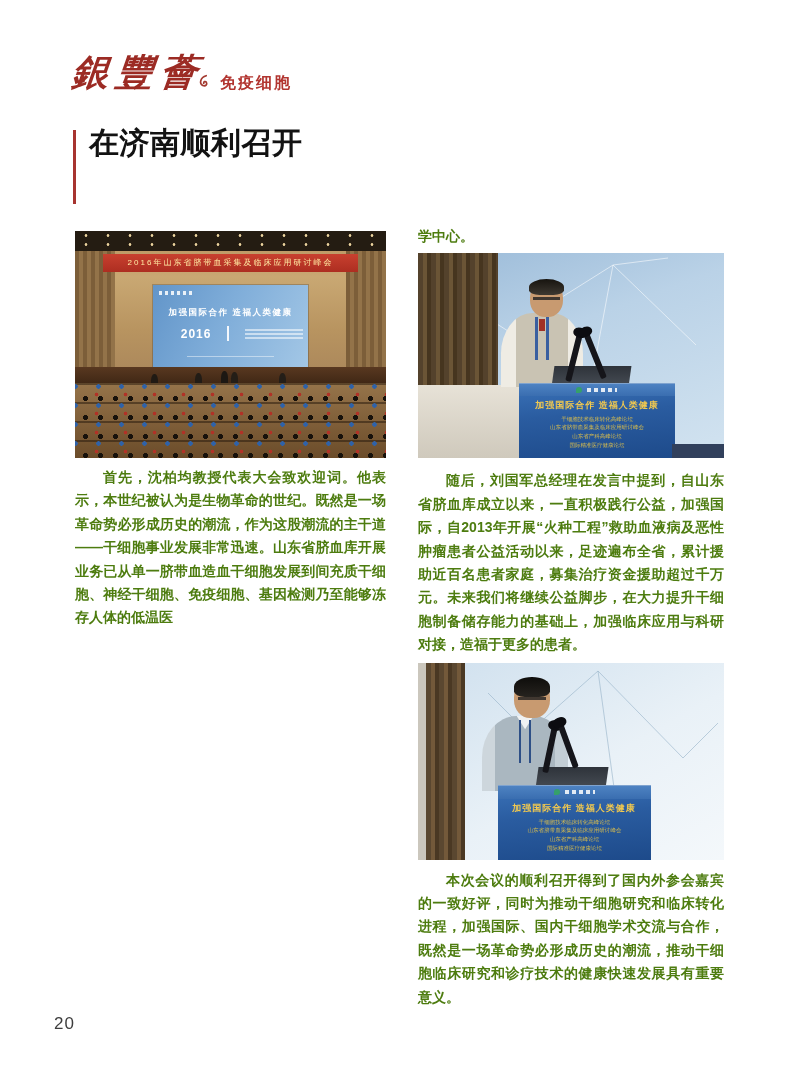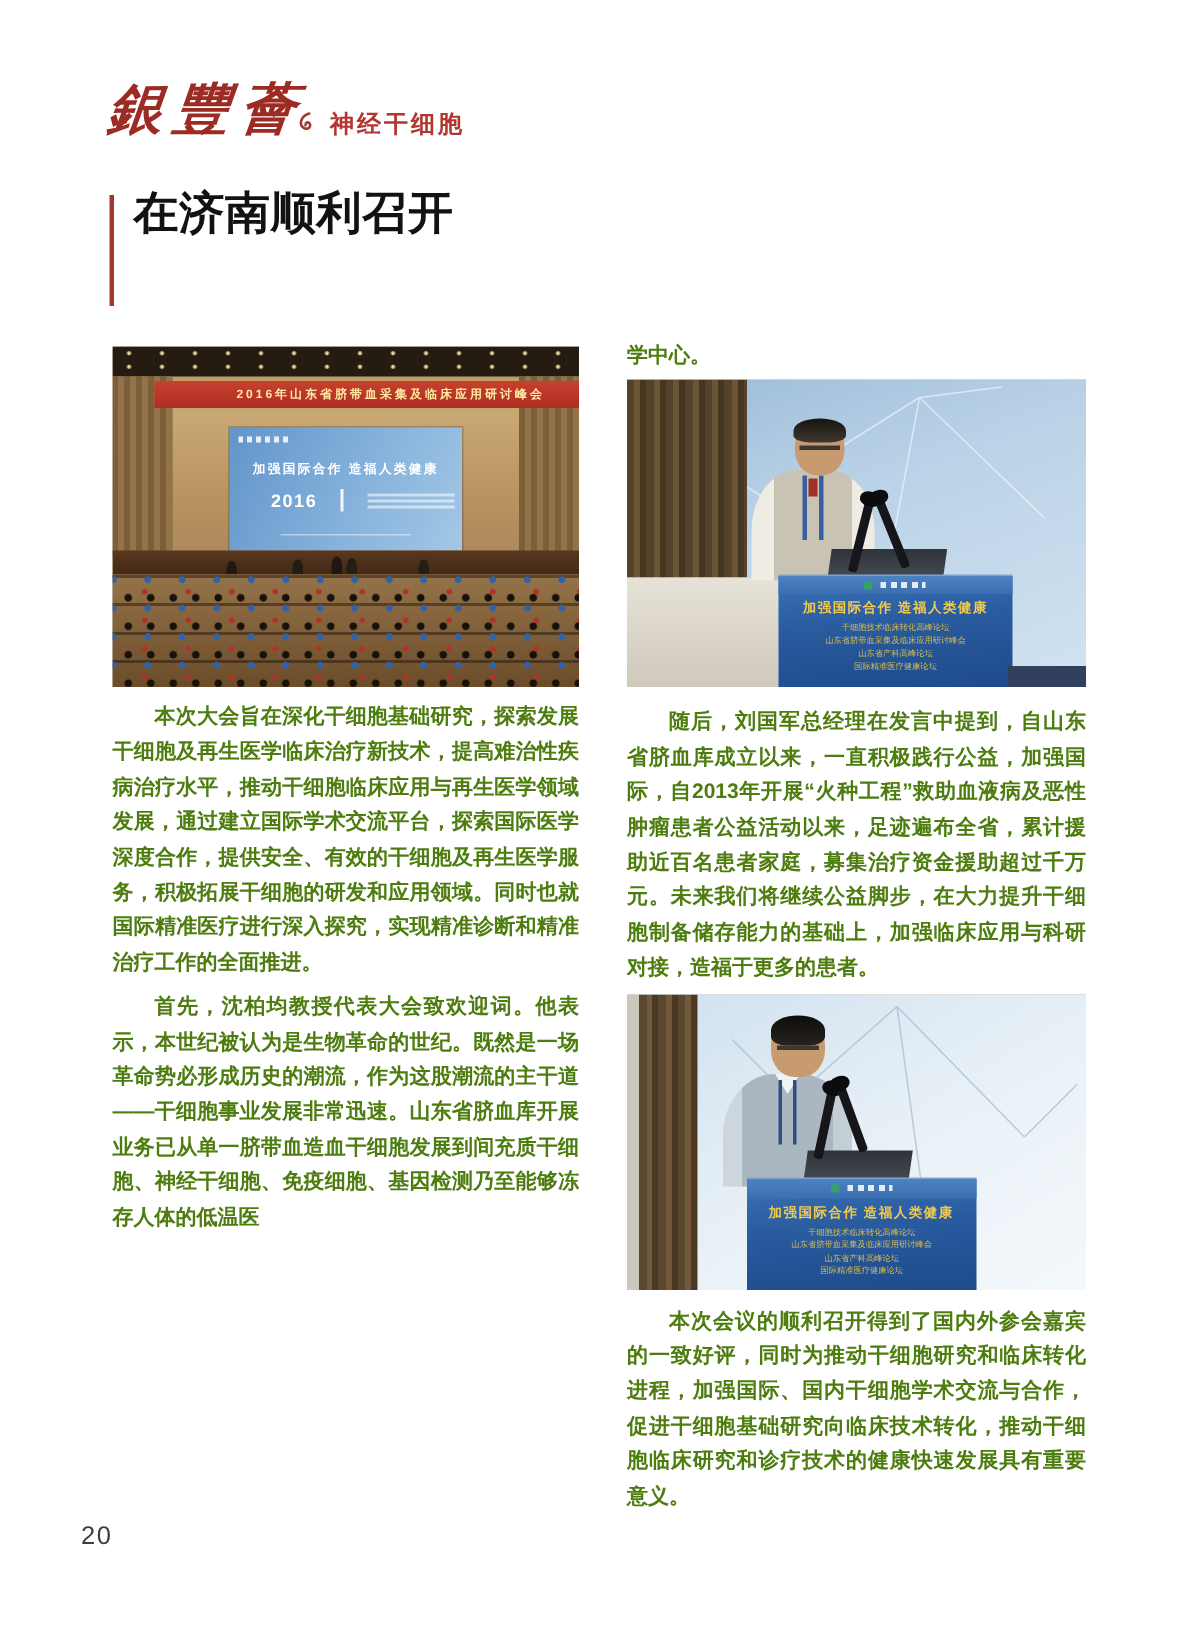--- a/index.html
+++ b/index.html
@@ -43,21 +43,21 @@
   .photo{position:relative; overflow:hidden; background:#b9b9b9;}
   .photo *{position:absolute;}
   
   .photo1{width:311px; height:227px;}
   .ph1-wall{inset:0 0 33% 0; background:linear-gradient(180deg,#b6905e 0%,#c9a873 30%,#b89460 65%,#a8855a 100%);}
   .ph1-ceiling{top:0;left:0;right:0;height:9%;background:#241c12;
     background-image:radial-gradient(circle,#ecd49e 1px,transparent 1.7px);background-size:22px 9px;}
   .ph1-banner{top:10%;left:9%;width:82%;height:8%;
     background:linear-gradient(#c8402f,#ad2e21); color:#ffe9a2;
     display:flex;align-items:center;justify-content:center;
-    font-size:8px;font-weight:700;letter-spacing:2px;white-space:nowrap;padding-left:30px;}
+    font-size:8px;font-weight:400;letter-spacing:2px;white-space:nowrap;}
   .ph1-curtl{top:9%;left:0;width:13%;height:53%;background:repeating-linear-gradient(90deg,#7c5e39 0 4px,#937349 4px 8px);}
   .ph1-curtr{top:9%;right:0;width:13%;height:53%;background:repeating-linear-gradient(90deg,#7c5e39 0 4px,#937349 4px 8px);}
   .ph1-screen{left:25%;top:24%;width:50%;height:36%;
     background:linear-gradient(115deg,#6295c9 0%,#7fadd9 45%,#a3c7e6 100%);
     box-shadow:0 0 0 1px rgba(40,40,40,.25);}
   .ph1-screen-logos{top:7%;left:4%;width:22%;height:4px;
     background:repeating-linear-gradient(90deg,rgba(255,255,255,.85) 0 3px,transparent 3px 6px);}
   .ph1-slogan{top:26%;left:0;width:100%;text-align:center;color:#fff;
     font-size:8.5px;font-weight:700;letter-spacing:1.5px;white-space:nowrap;}
   .ph1-yearrow{top:50%;left:18%;display:flex;align-items:center;gap:16px;position:absolute;}
@@ -141,21 +141,21 @@
 </style>
 </head>
 <body>
 
 <div class="page">
 
   <div class="brand">銀豐薈</div>
   <svg class="brand-swirl" viewBox="0 0 20 20">
     <path d="M12 2 C5 4 3.5 11 8 13.5 C11.5 15 13.5 12 12.2 9.8 C11 8 8.8 9 9 11.2" stroke="#a33a30" stroke-width="2" fill="none" stroke-linecap="round"></path>
   </svg>
-  <div class="section-label">神经干细胞</div>
+  <div class="section-label">免疫细胞</div>
 
   <div class="title-bar"></div>
   <div class="title">
     <div>在济南顺利召开</div>
   </div>
 
   <div class="col col-left">
     <figure class="photo photo1" style="margin:0">
       <div class="ph1-wall"></div>
       <div class="ph1-ceiling"></div>
@@ -174,21 +174,20 @@
               <i></i>
             </span>
         </div>
         <div class="ph1-footline"></div>
       </div>
       <div class="ph1-stage"></div>
       <div class="ph1-people"></div>
       <div class="ph1-aud"></div>
     </figure>
     <div class="paragraphs">
-      <p>本次大会旨在深化干细胞基础研究，探索发展干细胞及再生医学临床治疗新技术，提高难治性疾病治疗水平，推动干细胞临床应用与再生医学领域发展，通过建立国际学术交流平台，探索国际医学深度合作，提供安全、有效的干细胞及再生医学服务，积极拓展干细胞的研发和应用领域。同时也就国际精准医疗进行深入探究，实现精准诊断和精准治疗工作的全面推进。</p>
       <p>首先，沈柏均教授代表大会致欢迎词。他表示，本世纪被认为是生物革命的世纪。既然是一场革命势必形成历史的潮流，作为这股潮流的主干道——干细胞事业发展非常迅速。山东省脐血库开展业务已从单一脐带血造血干细胞发展到间充质干细胞、神经干细胞、免疫细胞、基因检测乃至能够冻存人体的低温医</p>
     </div>
   </div>
 
   <div class="col col-right">
     <p class="noindent" style="margin-bottom:5px">学中心。</p>
 
     <figure class="photo photo2" style="margin:0 0 11px 0">
       <div class="ph2-bg"></div>
       <svg class="net-lines" viewBox="0 0 306 205" preserveAspectRatio="none">
@@ -246,17 +245,17 @@
         <div class="pod-title">加强国际合作 造福人类健康</div>
         <div class="pod-forums">
           <div>干细胞技术临床转化高峰论坛</div>
           <div>山东省脐带血采集及临床应用研讨峰会</div>
           <div>山东省产科高峰论坛</div>
           <div>国际精准医疗健康论坛</div>
         </div>
       </div>
     </figure>
 
-    <p>本次会议的顺利召开得到了国内外参会嘉宾的一致好评，同时为推动干细胞研究和临床转化进程，加强国际、国内干细胞学术交流与合作，促进干细胞基础研究向临床技术转化，推动干细胞临床研究和诊疗技术的健康快速发展具有重要意义。</p>
+    <p>本次会议的顺利召开得到了国内外参会嘉宾的一致好评，同时为推动干细胞研究和临床转化进程，加强国际、国内干细胞学术交流与合作，既然是一场革命势必形成历史的潮流，推动干细胞临床研究和诊疗技术的健康快速发展具有重要意义。</p>
   </div>
 
   <div class="pagenum">20</div>
 </div>
 
 </body></html>

